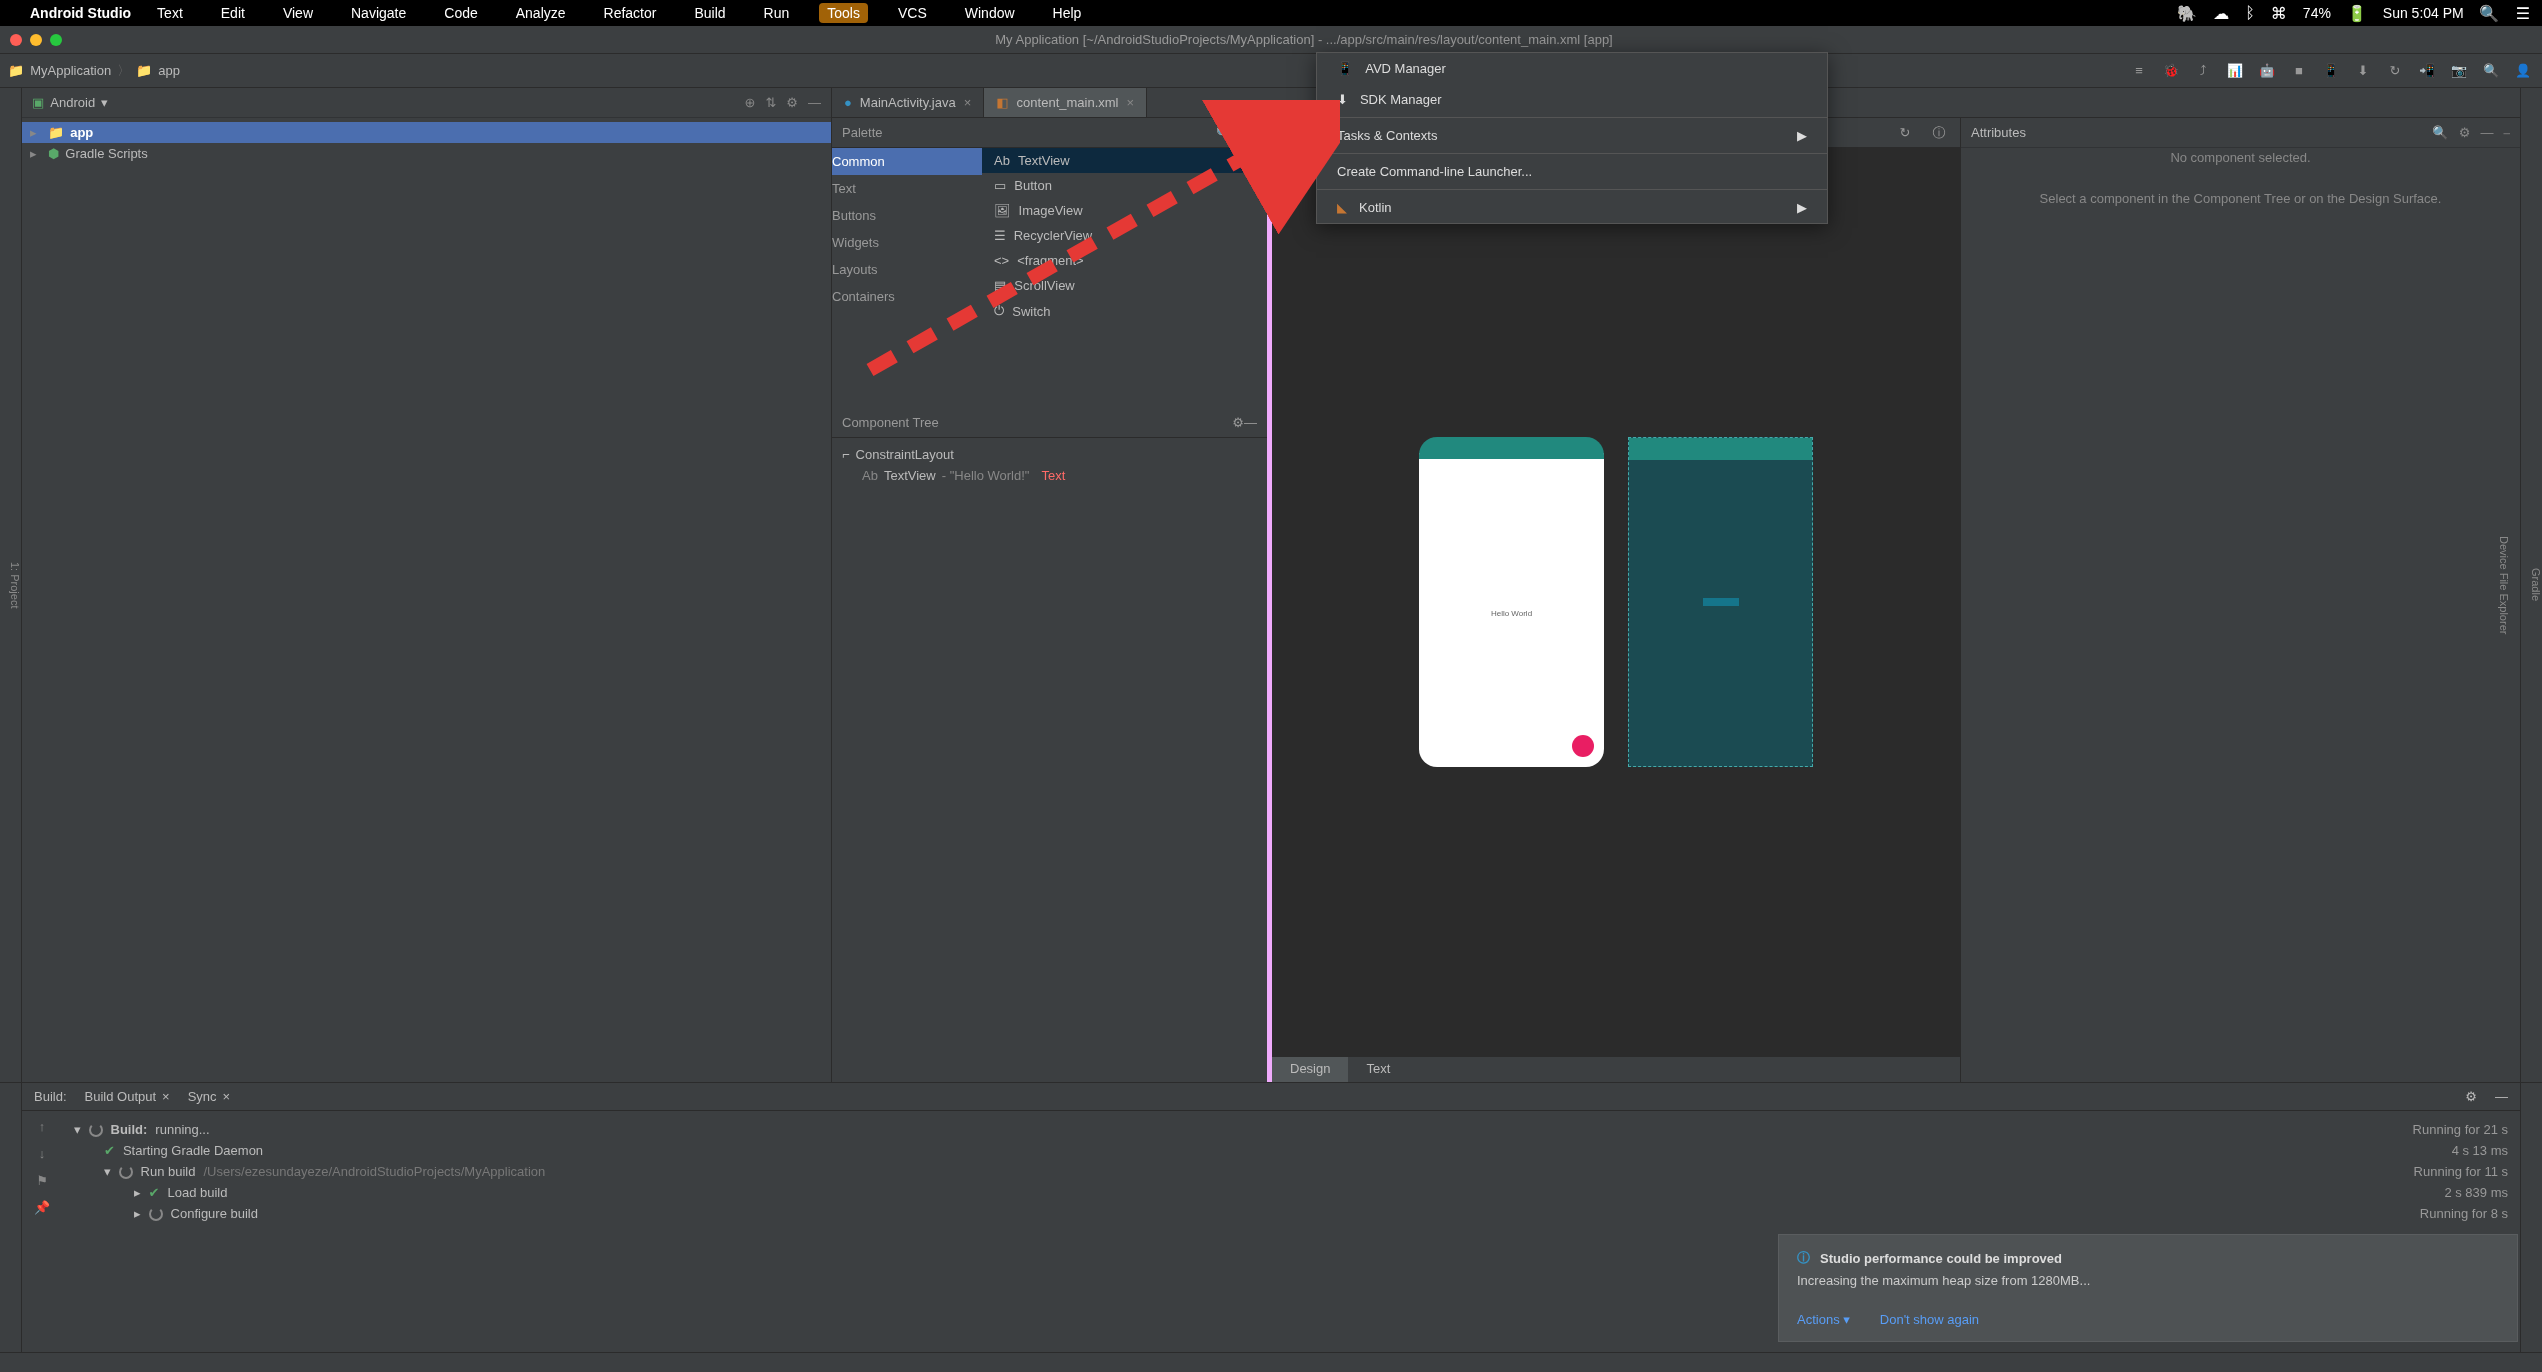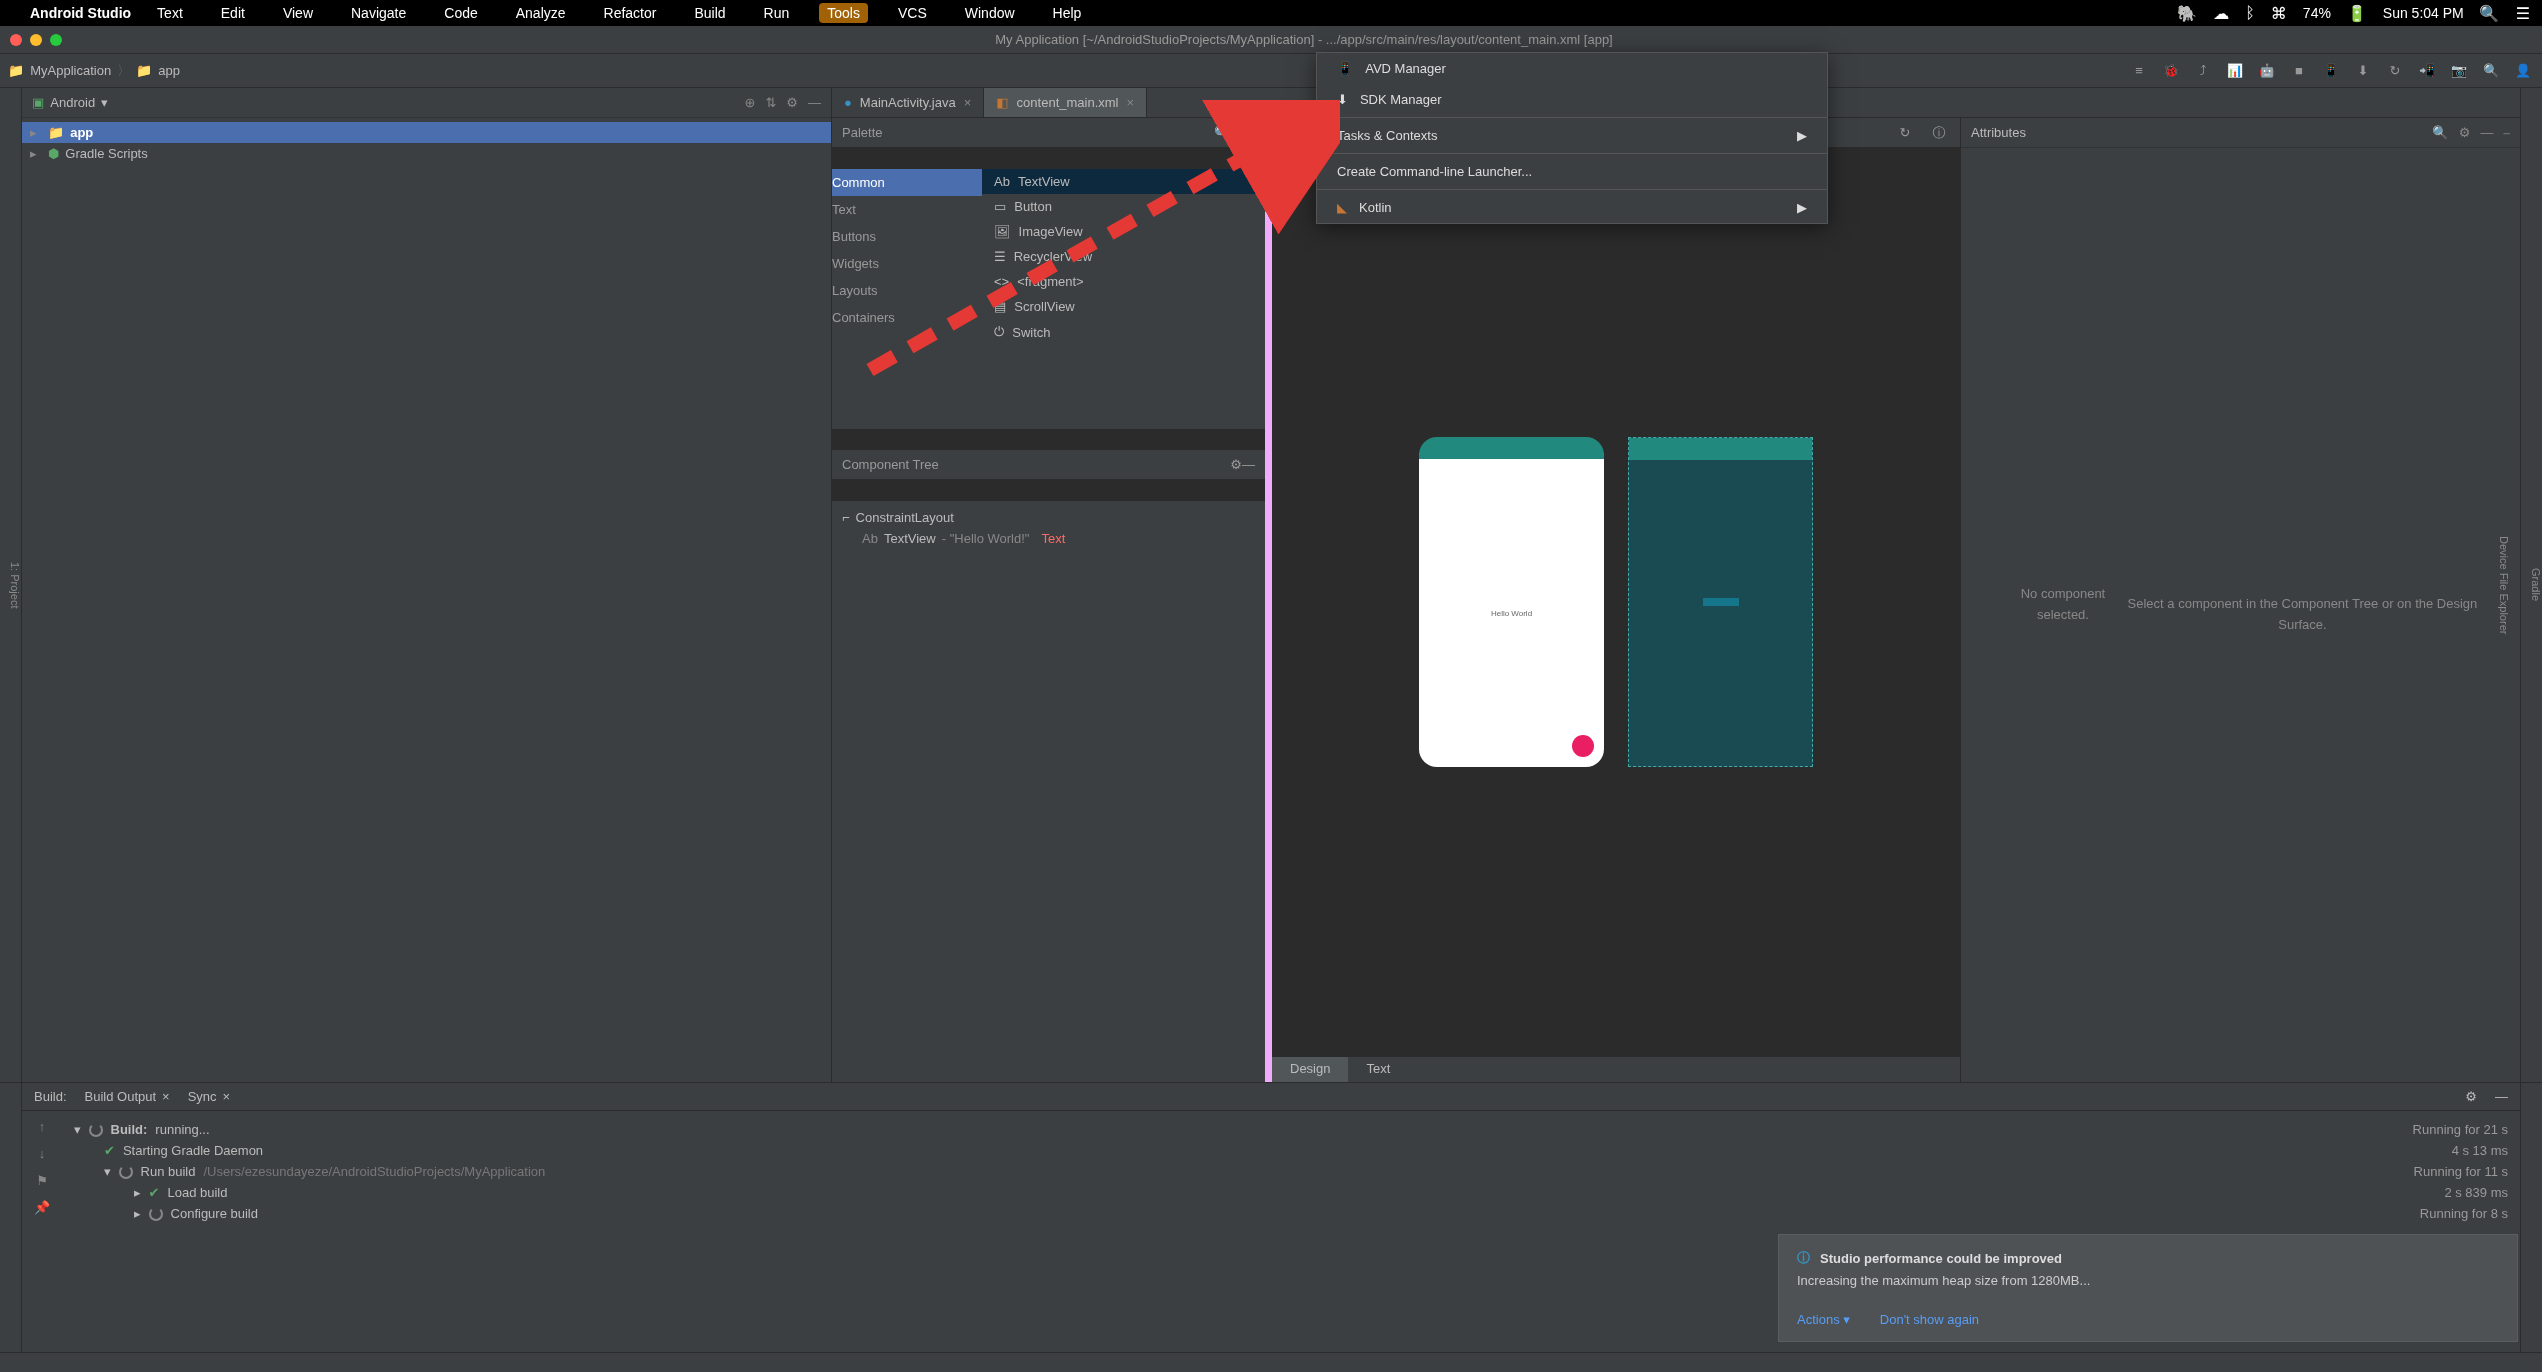--- a/index.html
+++ b/index.html
@@ -45,21 +45,21 @@
 .tree-row.selected { background: #4b6eaf; color: #fff; }
 .tree-row .arrow { width: 12px; color: #888; }
 
 .center { flex: 1; display: flex; flex-direction: column; background: #2b2b2b; }
 .tabs { height: 30px; display: flex; align-items: stretch; background: #3c3f41; border-bottom: 1px solid #2b2b2b; }
 .tab { display: flex; align-items: center; padding: 0 12px; gap: 8px; color: #bbb; border-right: 1px solid #2b2b2b; }
 .tab.active { background: #515658; }
 .tab .x { color: #888; cursor: pointer; }
 
 .designer { flex: 1; display: flex; }
-.palette-col { width: 440px; display: flex; flex-direction: column; border-right: 7px solid #f0abfc; gap: 21px; }
+.palette-col { width: 440px; display: flex; flex-direction: column; border-right: 5px solid #f0abfc; }
 .palette-header, .ct-header { height: 30px; display: flex; align-items: center; padding: 0 10px; color: #999; background: #3c3f41; border-bottom: 1px solid #2b2b2b; }
 .palette-body { display: flex; height: 260px; }
 .palette-cats { width: 150px; background: #3c3f41; }
 .pcat { padding: 6px 0; color: #999; }
 .pcat.active { background: #4b6eaf; color: #fff; }
 .palette-items { flex: 1; background: #3c3f41; }
 .pitem { padding: 5px 12px; display: flex; align-items: center; gap: 8px; color: #bbb; }
 .pitem.active { background: #0d293e; }
 .ct-body { flex: 1; padding: 6px 10px; background: #3c3f41; }
 .ct-row { padding: 3px 0; display: flex; align-items: center; gap: 6px; }
@@ -72,21 +72,21 @@
 .device .hello { position: absolute; top: 50%; left: 50%; transform: translate(-50%,-50%); font-size: 8px; color: #666; }
 .device .fab { position: absolute; bottom: 10px; right: 10px; width: 22px; height: 22px; border-radius: 50%; background: #e91e63; }
 .blueprint { width: 185px; height: 330px; background: #1b4b52; border: 1px dashed #4aa; position: relative; }
 .blueprint .bp-bar { position: absolute; top: 0; left: 0; right: 0; height: 22px; background: #21897e; }
 .blueprint .bp-label { position: absolute; top: 50%; left: 50%; transform: translate(-50%,-50%); width: 36px; height: 8px; background: #15758b; }
 .design-tabs { height: 26px; display: flex; background: #3c3f41; border-top: 1px solid #2b2b2b; }
 .design-tabs .dtab { padding: 4px 18px; color: #bbb; }
 .design-tabs .dtab.active { background: #515658; }
 
 .attributes { width: 560px; background: #3c3f41; border-left: 1px solid #2b2b2b; display: flex; flex-direction: column; }
-.attr-body { flex: 1; display: flex; flex-direction: row; align-items: center; justify-content: center; color: #888; padding: 0 40px; text-align: center; line-height: 1.6; }
+.attr-body { flex: 1; display: flex; flex-direction: column; align-items: center; color: #888; padding: 0 40px; text-align: center; line-height: 1.6; }
 
 
 .tools-menu { position: absolute; top: 52px; left: 1316px; width: 512px; background: #3c3f41; border: 1px solid #555; box-shadow: 0 4px 20px rgba(0,0,0,0.5); z-index: 100; }
 .tools-menu .mitem { padding: 8px 20px; display: flex; align-items: center; gap: 12px; color: #ddd; }
 .tools-menu .msep { height: 1px; background: #555; margin: 2px 0; }
 .tools-menu .arrow-r { margin-left: auto; }
 
 
 .red-arrow { position: absolute; top: 100px; left: 860px; width: 480px; height: 280px; pointer-events: none; z-index: 200; }
 

